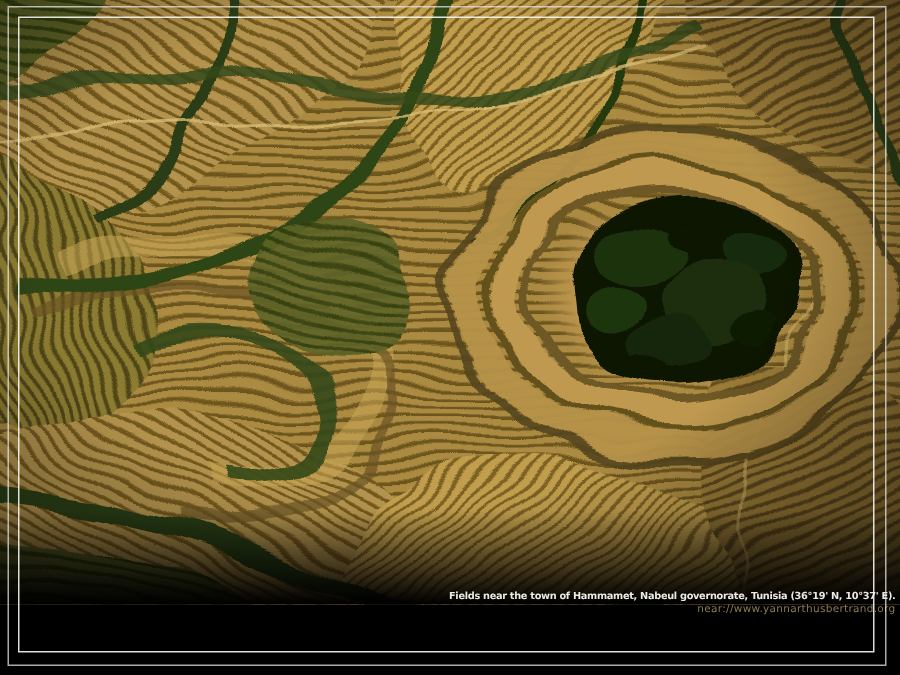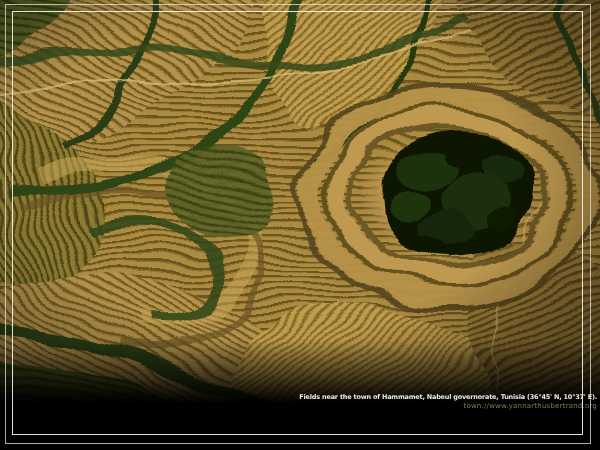--- a/index.html
+++ b/index.html
@@ -156,19 +156,19 @@
           <ellipse cx="435" cy="240" rx="14" ry="8" fill="#0a1203"></ellipse>
           <ellipse cx="505" cy="215" rx="14" ry="9" fill="#101d06"></ellipse>
         </g>
       </g>
 
       <rect width="600" height="403" fill="url(#vign)"></rect>
       <rect y="340" width="600" height="63" fill="url(#fadeB)"></rect>
     </svg>
   </div>
 
-  <div class="caption-line1">Fields near the town of Hammamet, Nabeul governorate, Tunisia (36°45' N, 10°37' E).</div>
-  <div class="caption-line2">town://www.yannarthusbertrand.org</div>
+  <div class="caption-line1">Fields near the town of Hammamet, Nabeul governorate, Tunisia (36°19' N, 10°37' E).</div>
+  <div class="caption-line2">near://www.yannarthusbertrand.org</div>
 
   <div class="frame frame-outer"></div>
   <div class="frame frame-inner"></div>
 
 </div>
 
 </body></html>

